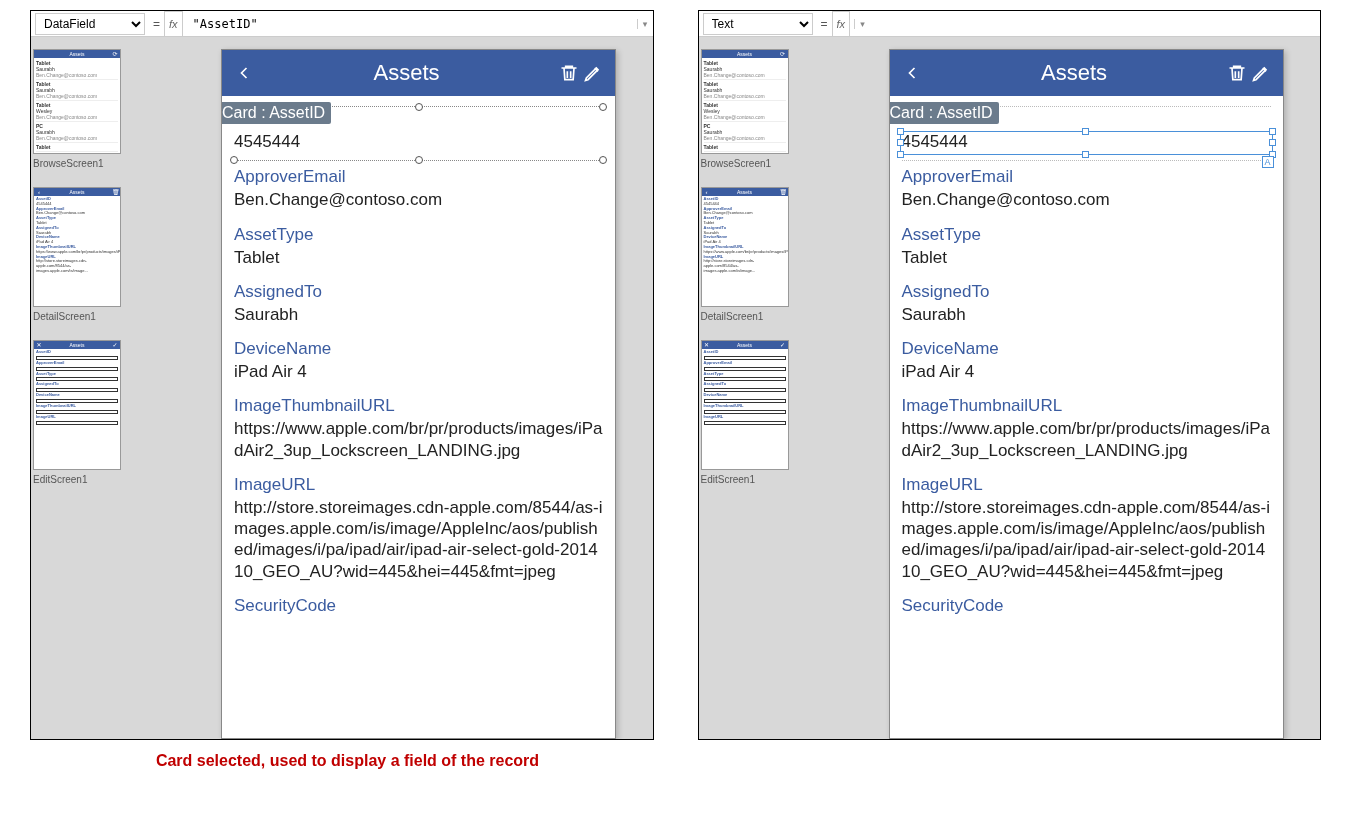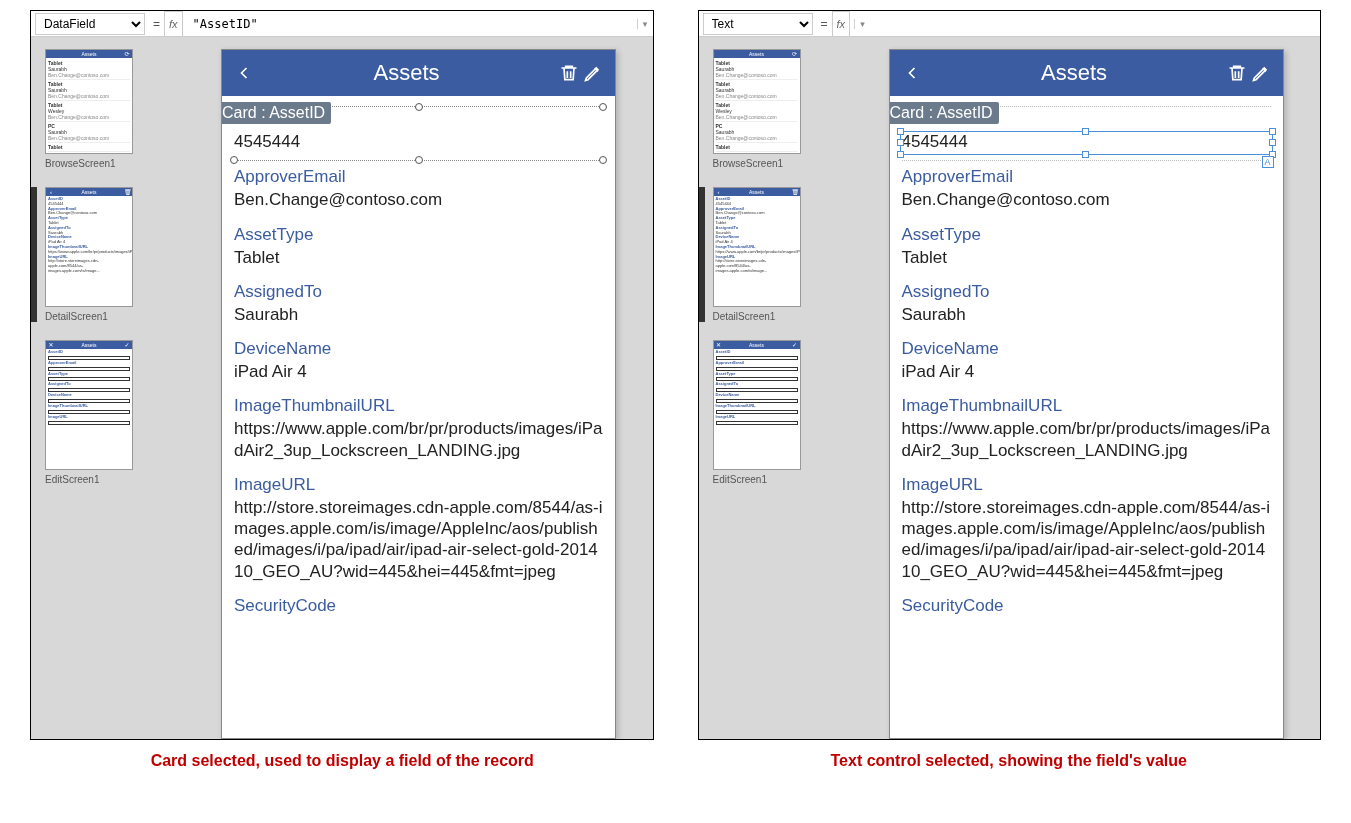--- a/index.html
+++ b/index.html
@@ -70,21 +70,21 @@
     font-size: 9px;
   }
   .workspace {
     flex: 1;
     display: flex;
     background: #d8d8d8;
     overflow: hidden;
   }
   .thumb-col {
     width: 140px;
-    padding: 12px 8px 8px 14px;
+    padding: 12px 8px 8px 2px;
     font-size: 9px;
     color: #555;
     background: #d8d8d8;
     overflow: hidden;
   }
   .thumb-wrap { margin-bottom: 18px; position: relative; }
   .thumb-wrap.selected::before {
     content: "";
     position: absolute;
     left: -14px; top: 0; bottom: 0;
@@ -582,14 +582,13 @@
           </div>
         </div>
       </div>
     </div>
   </div>
 
 </div>
 
 <div class="captions">
   <div class="caption">Card selected, used to display a field of the record</div>
-  <div class="caption">Text control selected, showing the field's value</div>
 </div>
 
 </body></html>

